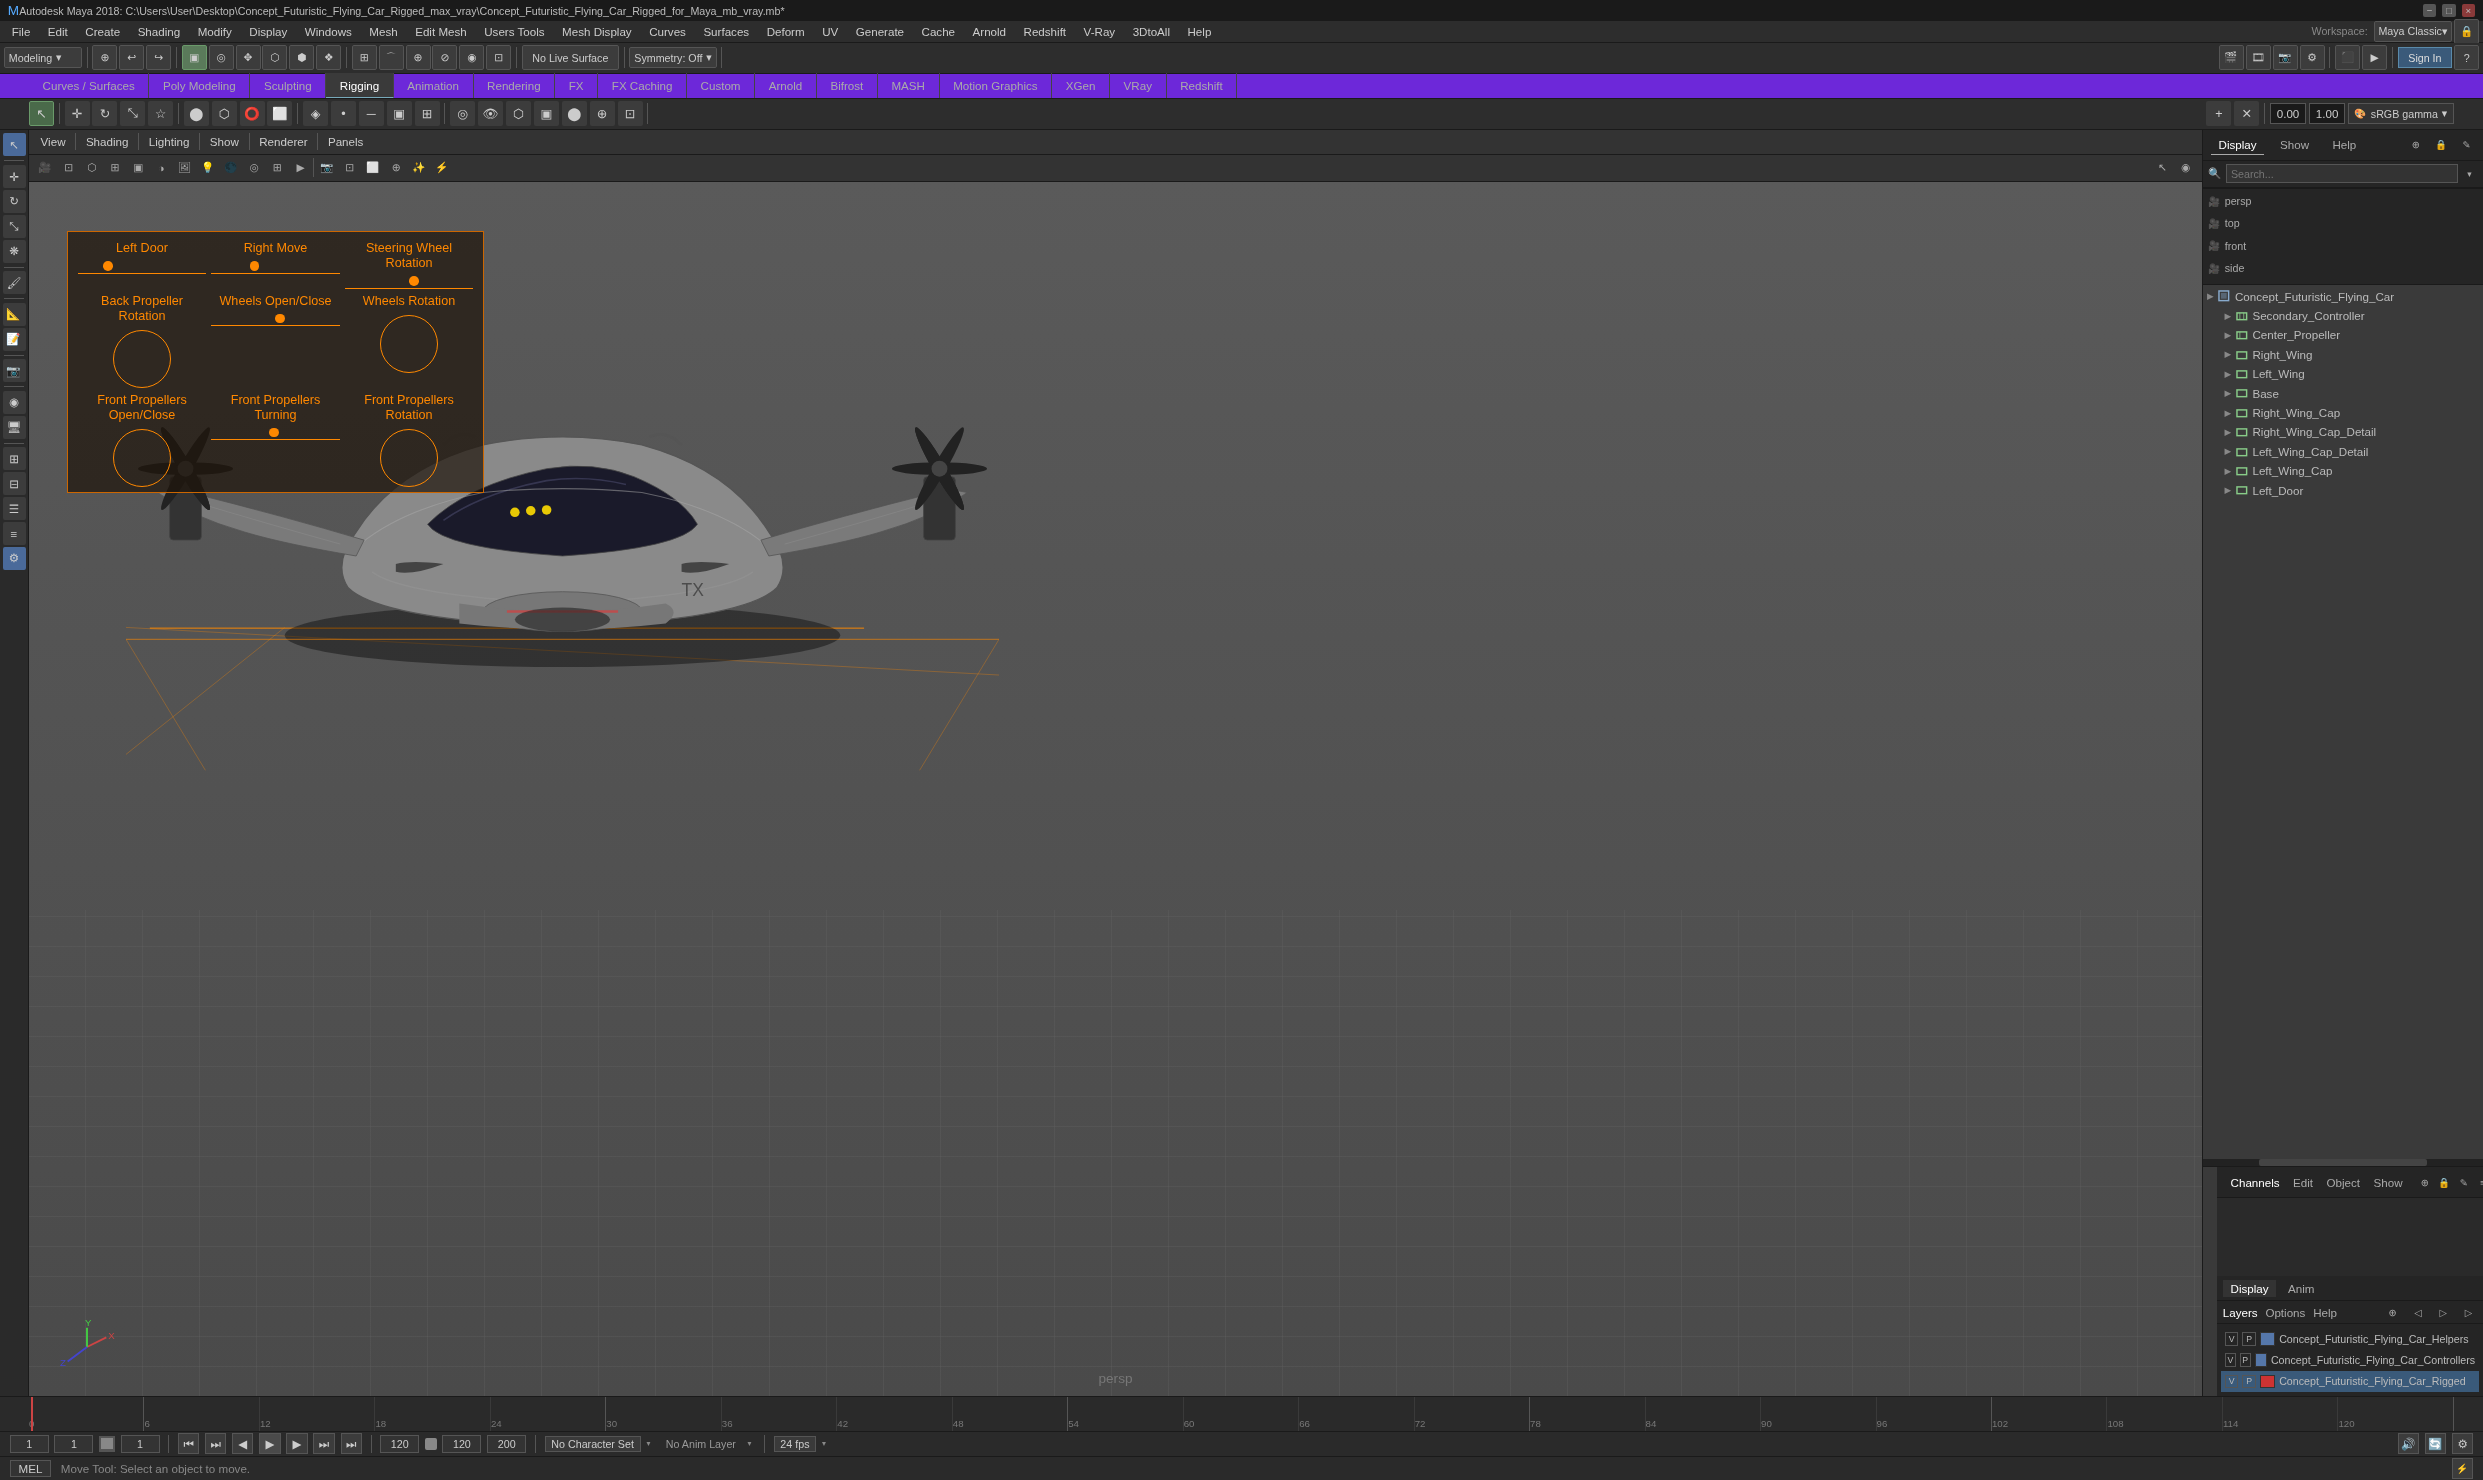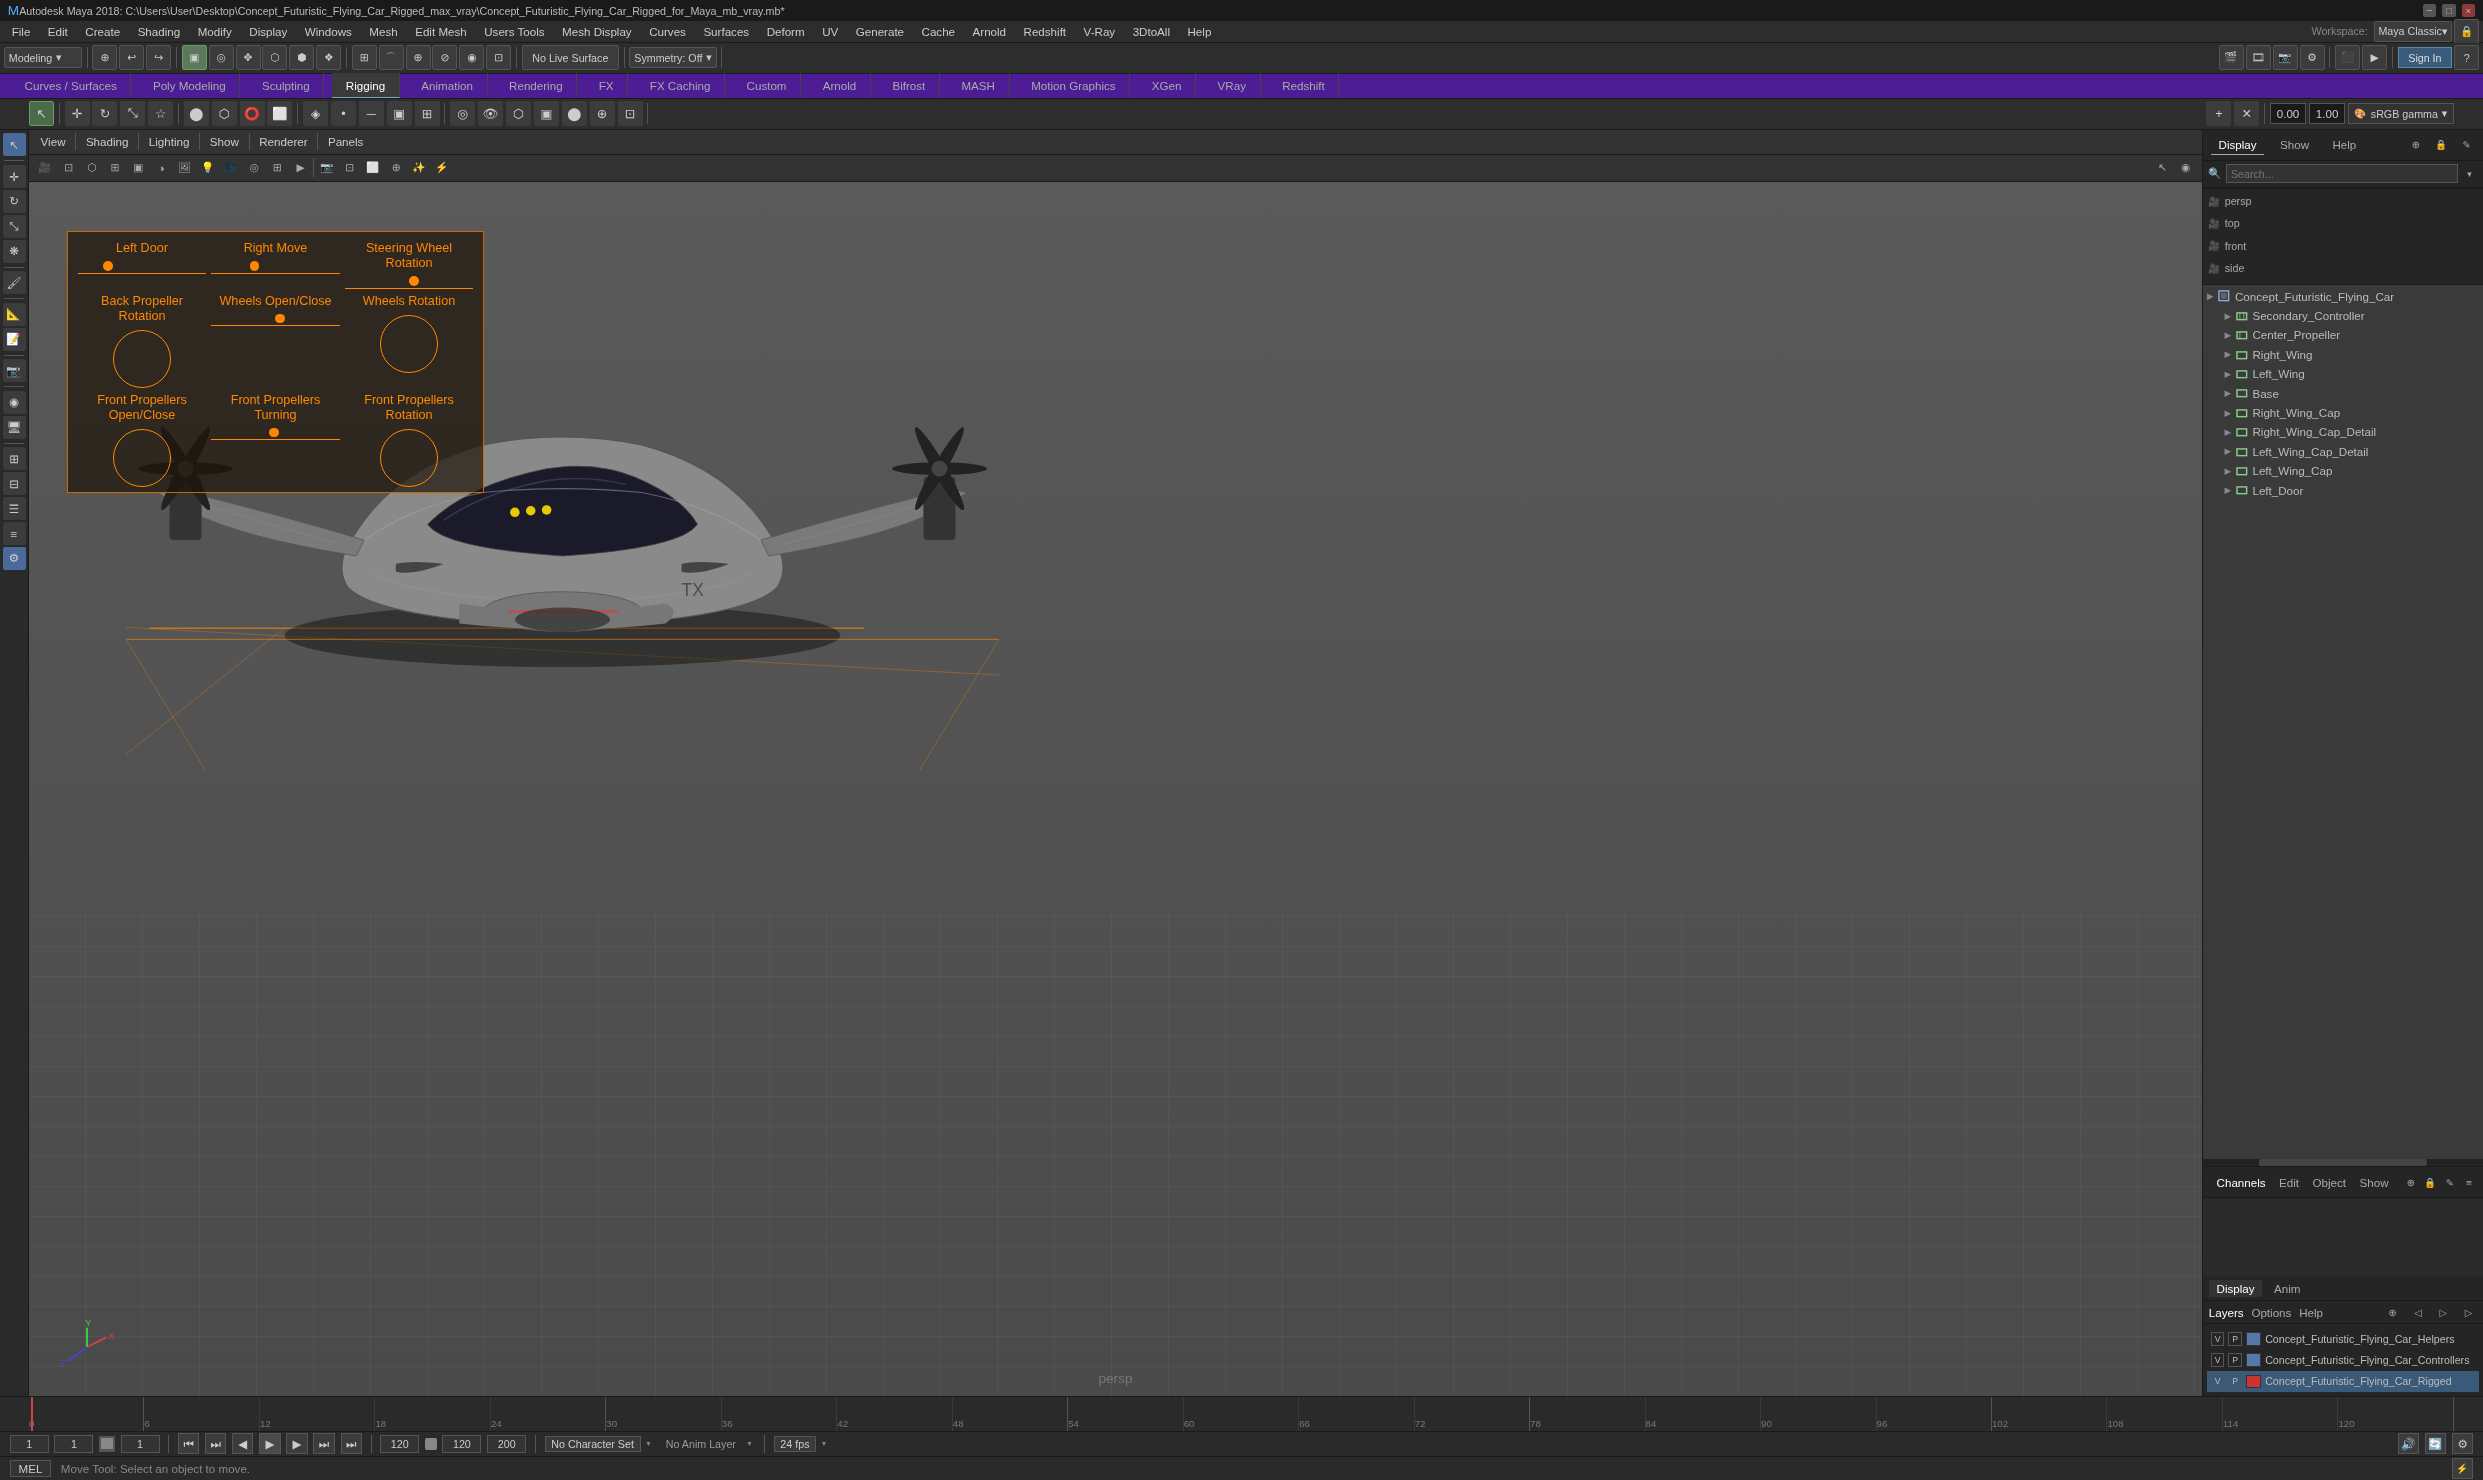--- a/index.html
+++ b/index.html
@@ -60,24 +60,24 @@
     .toolbar-dropdown {
       height: 21.3px; background: #3c3c3c; border: 1px solid #555;
       color: #ccc; font-size: 10.7px; padding: 0 3.9px;
       display: flex; align-items: center; gap: 3.9px; cursor: pointer;
       border-radius: 1.9px;
     }
 
     
     #tab-bar {
       width: 100%; height: 25px;
-      background: #4c1d95;
-      display: flex; align-items: center;
-      padding: 0 11px;
-      gap: 8px;
+      background: #6d28d9;
+      display: flex; align-items: center;
+      padding: 0 29px;
+      gap: 0;
       border-bottom: 1px solid #1a1a1a;
     }
     .tab-item {
       padding: 3.9px 13.6px; font-size: 11.6px; color: #aaa;
       cursor: pointer; border-right: 1px solid #444;
       height: 25px; display: flex; align-items: center;
     }
     .tab-item.active { background: #3a3a3a; color: #fff; border-bottom: 1.9px solid #7ab; }
 
     
@@ -467,20 +467,21 @@
     #bottom-right-section {
       display: flex;
       flex-direction: column;
     }
 
     
     #channel-box-area {
       display: flex;
       flex-direction: column;
       border-top: 1px solid #1a1a1a;
+      padding-left: 14px;
     }
   </style>
 </head>
 <body>
 
 <div id="app-wrapper">
 
   <div id="title-bar">
     <span style="font-size:13.6px; color:#5af;">M</span>
     <span class="title">Autodesk Maya 2018: C:\Users\User\Desktop\Concept_Futuristic_Flying_Car_Rigged_max_vray\Concept_Futuristic_Flying_Car_Rigged_for_Maya_mb_vray.mb*</span>

